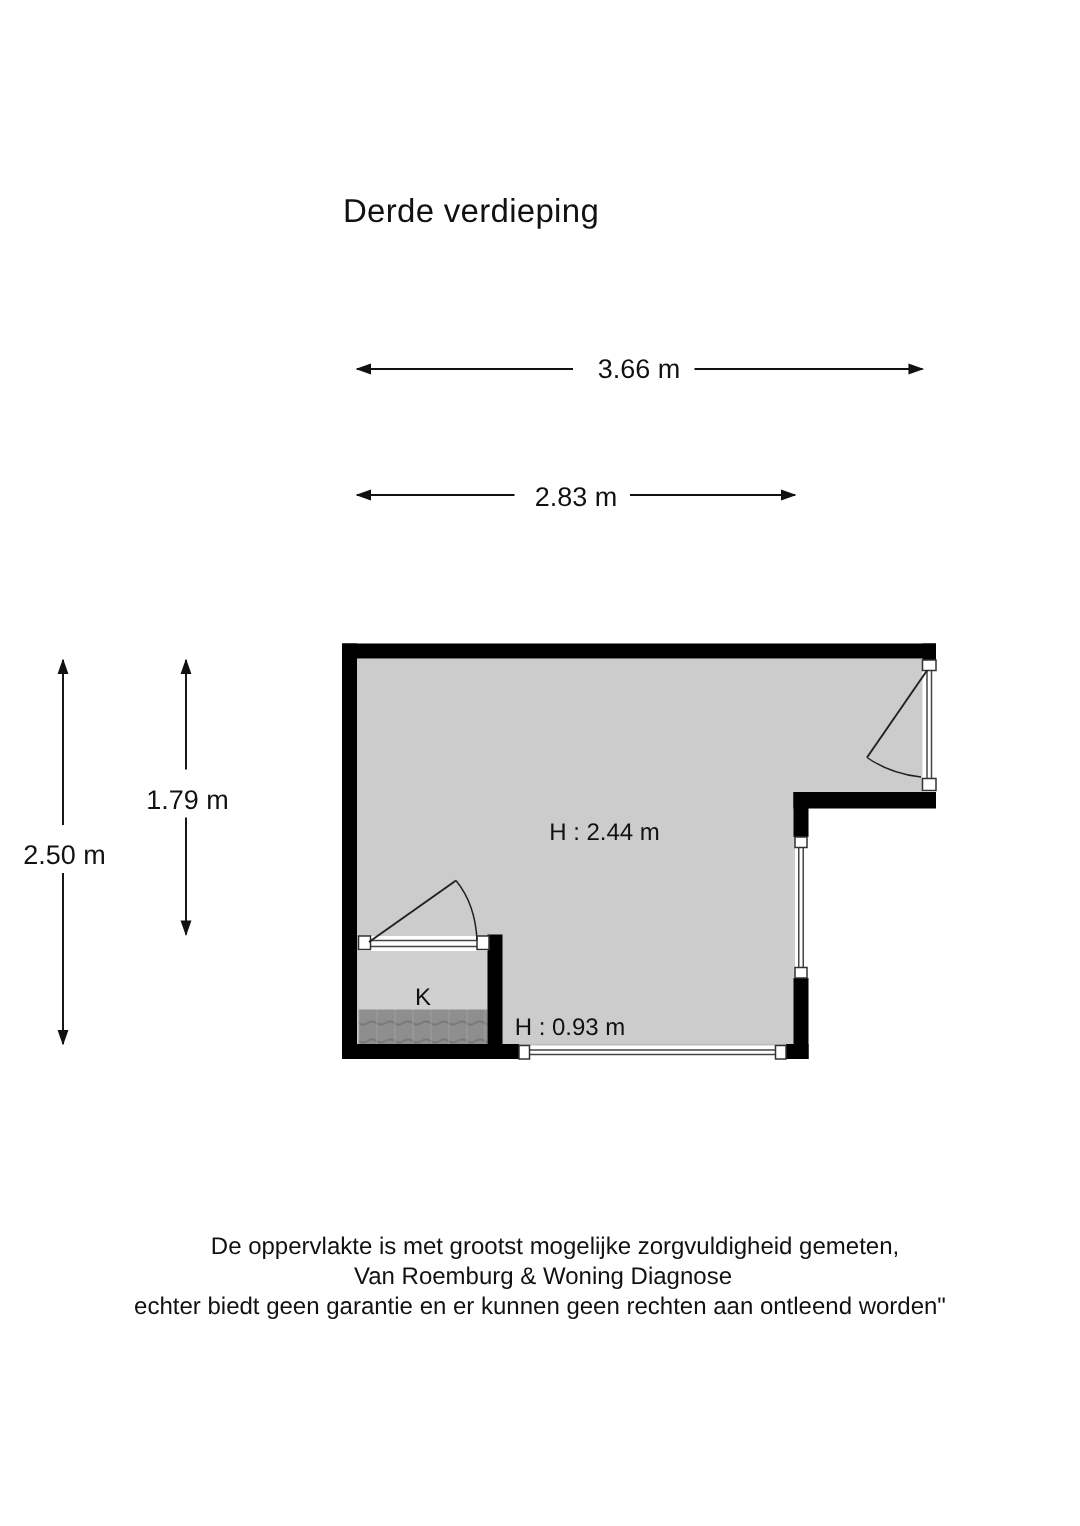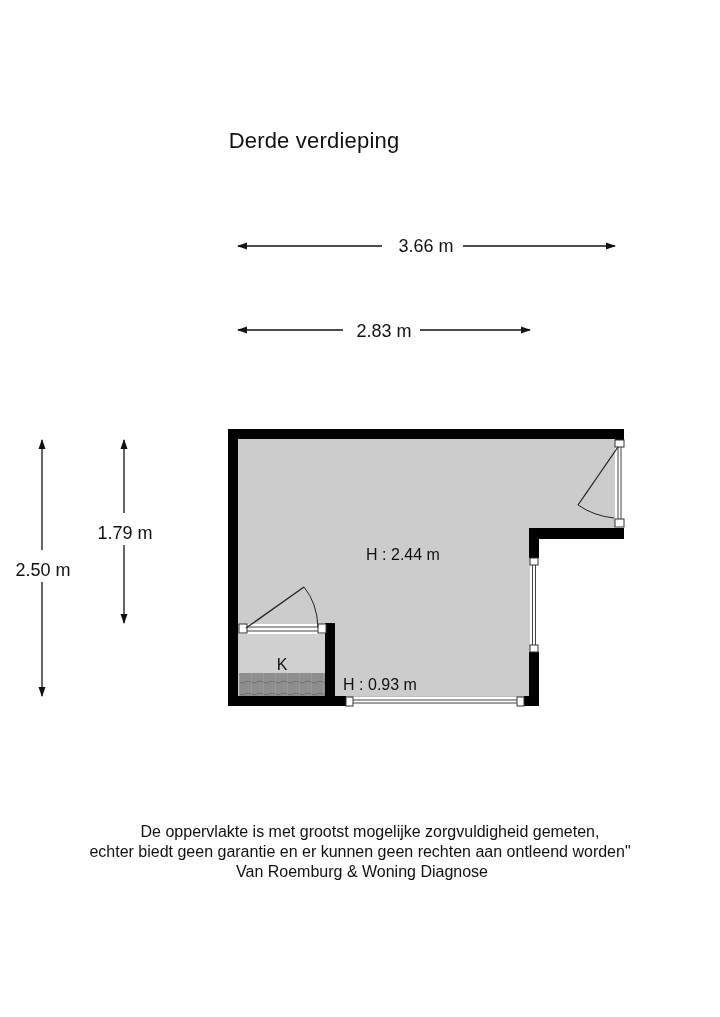--- a/index.html
+++ b/index.html
@@ -131,15 +131,15 @@
     <rect x="517" y="697" width="7" height="9" fill="#fff" stroke="#333" stroke-width="1"></rect>
   </g>
 
   <text class="room-label" x="403" y="560" text-anchor="middle">H : 2.44 m</text>
   <text class="room-label" x="380" y="690" text-anchor="middle">H : 0.93 m</text>
   <text class="room-label" x="282" y="670" text-anchor="middle">K</text>
 </svg>
 
 <div class="disclaimer">
   <div style="padding-left:20px;">De oppervlakte is met grootst mogelijke zorgvuldigheid gemeten,</div>
+  <div style="padding-left:4px;">Van Roemburg &amp; Woning Diagnose</div>
   <div>echter biedt geen garantie en er kunnen geen rechten aan ontleend worden"</div>
-  <div style="padding-left:4px;">Van Roemburg &amp; Woning Diagnose</div>
 </div>
 
 </body></html>

